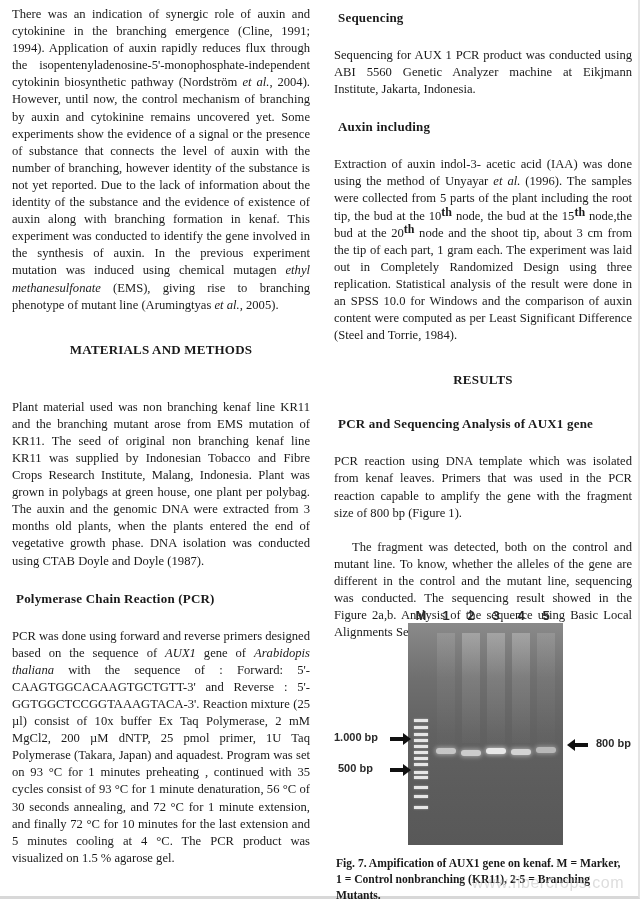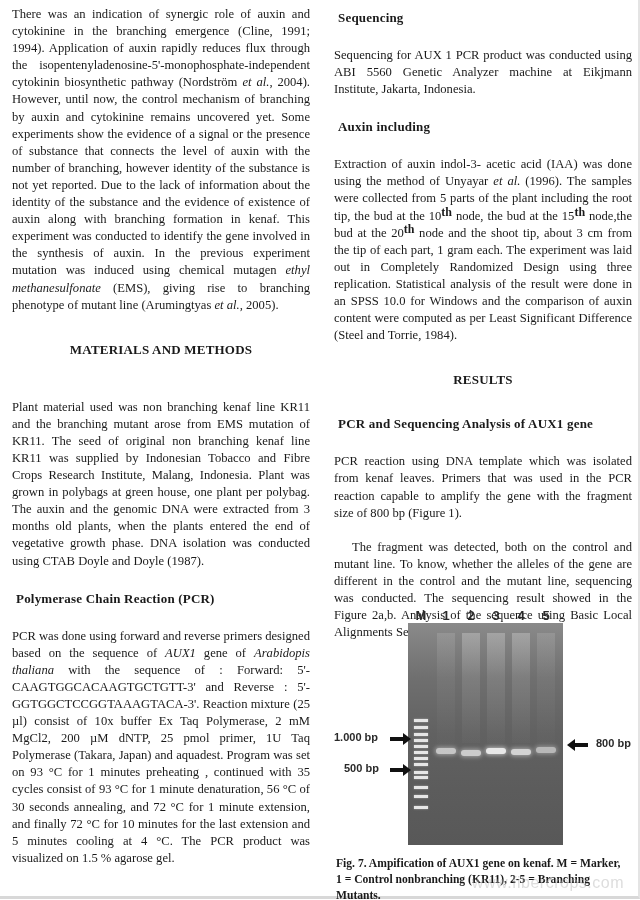--- a/index.html
+++ b/index.html
@@ -148,21 +148,21 @@
 
     <div class="band" style="left: 28px; top: 125px; opacity: 0.75;"></div>
     <div class="band" style="left: 53px; top: 127px; opacity: 0.8;"></div>
     <div class="band" style="left: 78px; top: 125px; opacity: 1;"></div>
     <div class="band" style="left: 103px; top: 126px; opacity: 0.85;"></div>
     <div class="band" style="left: 128px; top: 124px; opacity: 0.65;"></div>
   </div>
 
   <span class="size-label" style="left:0px; top:131px">1.000 bp</span>
   <div class="arrow-r" style="left:56px; top:137px"></div>
-  <span class="size-label" style="left:10px; top:162px">500 bp</span>
+  <span class="size-label" style="left:4px; top:162px">500 bp</span>
   <div class="arrow-r" style="left:56px; top:168px"></div>
   <div class="arrow-l" style="left:240px; top:143px"></div>
   <span class="size-label" style="left:262px; top:137px">800 bp</span>
 
   <div class="caption">
     <div>Fig. 7. Ampification of AUX1 gene on kenaf. M = Marker,</div>
     <div>1 = Control nonbranching  (KR11), 2-5 = Branching Mutants.</div>
   </div>
 </div>
 

